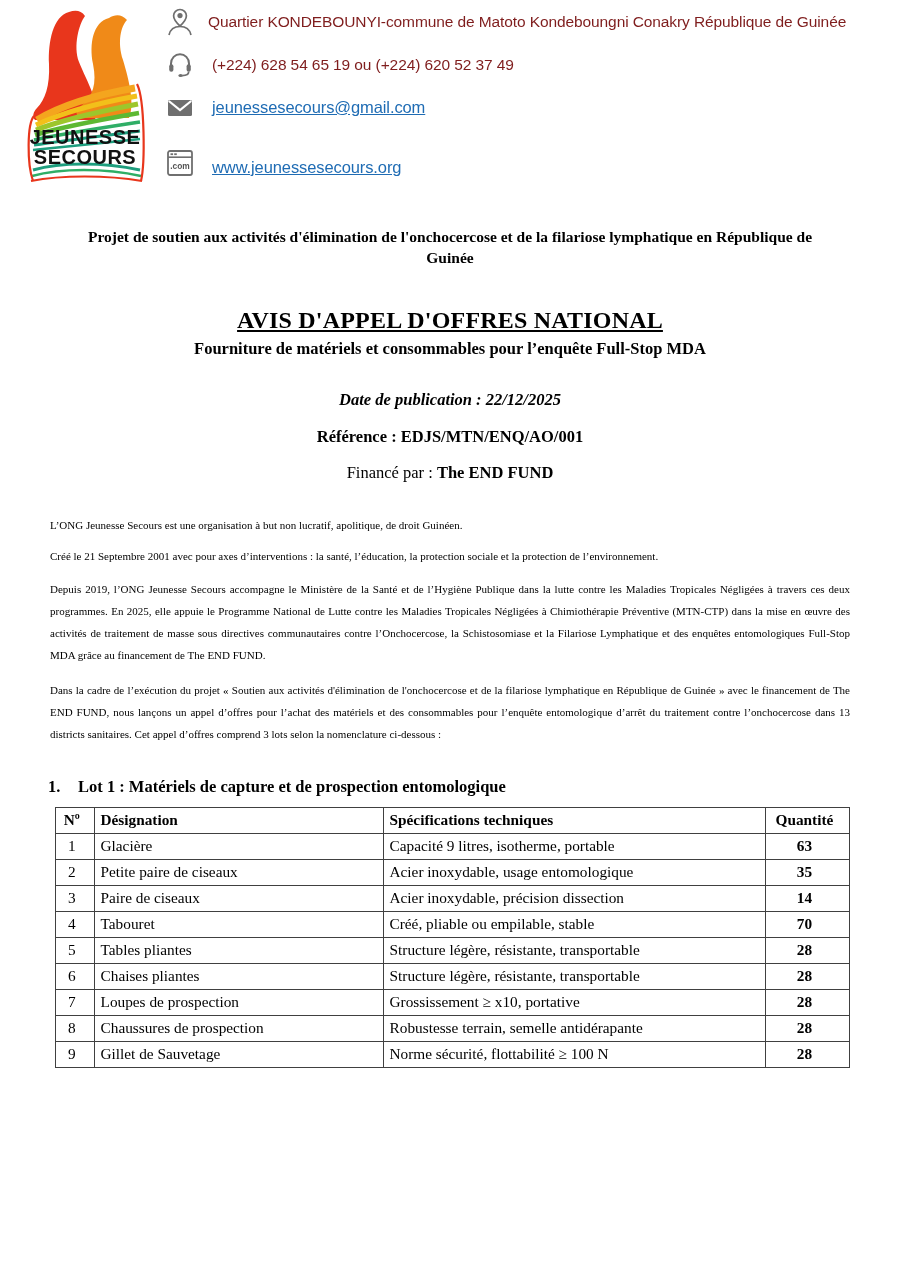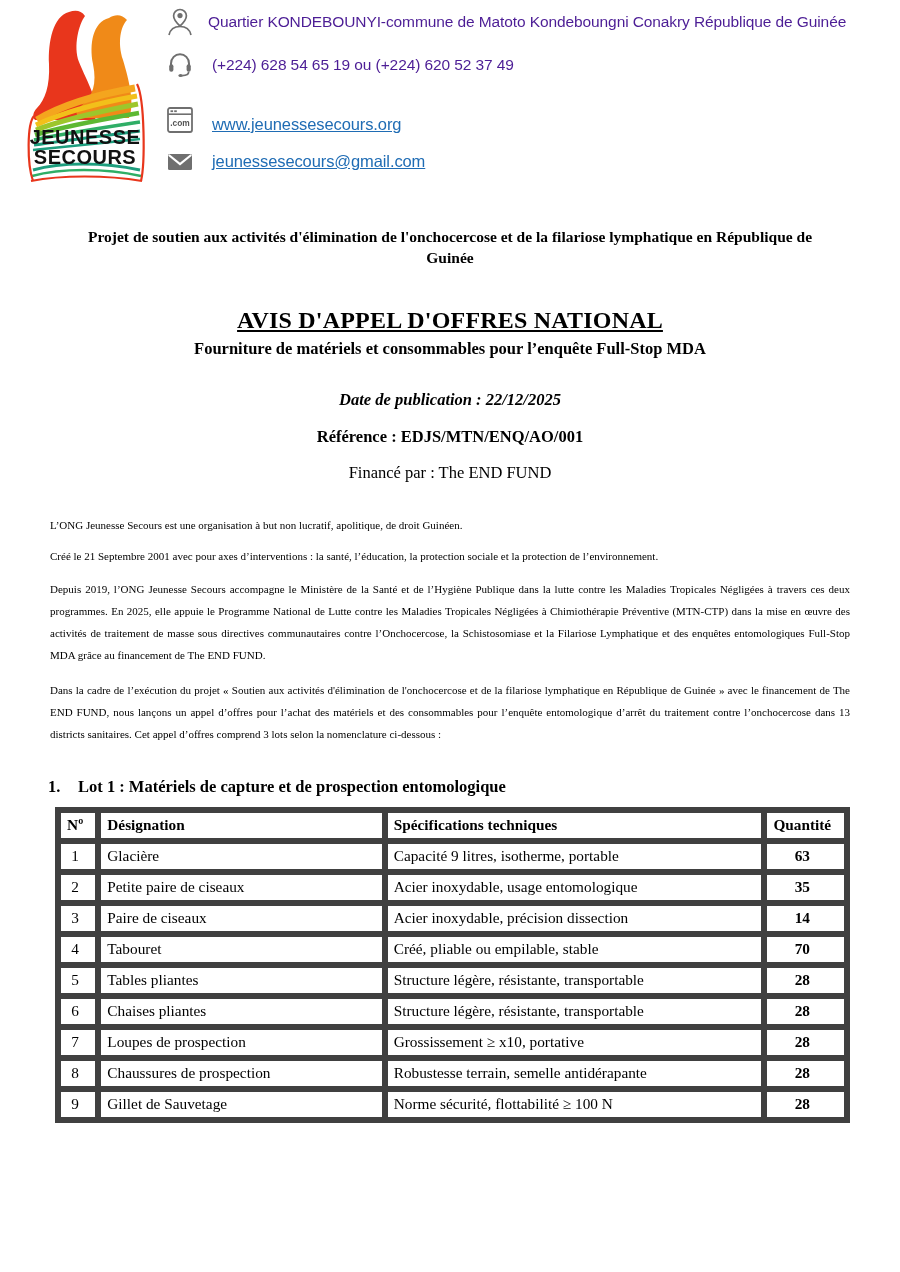--- a/index.html
+++ b/index.html
@@ -44,21 +44,21 @@
     width: 40px;
     min-width: 40px;
     height: 40px;
     display: flex;
     align-items: center;
     justify-content: center;
   }
   .contact-text {
     font-family: "Liberation Sans", sans-serif;
     font-size: 15.5px;
-    color: #4c1d95;
+    color: #7f1d1d;
     letter-spacing: -0.1px;
     white-space: nowrap;
     padding-left: 8px;
   }
   .contact-text.link {
     color: #1f6cb4;
     text-decoration: underline;
     font-size: 16.5px;
     padding-left: 12px;
   }
@@ -96,21 +96,21 @@
   }
   .reference {
     font-weight: bold;
     font-size: 16.5px;
     margin-top: 17px;
   }
   .finance {
     font-size: 16.5px;
     margin-top: 16px;
   }
-  .finance b { font-weight: normal; }
+  .finance b { font-weight: bold; }
 
   
   .body-text { padding: 0 50px 0 50px; margin-top: 34px; }
   .para {
     font-size: 11px;
     text-align: justify;
     text-justify: inter-word;
     line-height: 1.62;
     margin: 12px 0 13px 0;
   }
@@ -132,21 +132,21 @@
   }
 
   
   table.lot-table {
     border-collapse: collapse;
     margin-left: 55px;
     width: 795px;
     font-size: 15.3px;
   }
   table.lot-table td, table.lot-table th {
-    border: 6px solid #404040;
+    border: 1px solid #404040;
     padding: 3px 12px 4px 6px;
     vertical-align: middle;
     text-align: left;
     font-weight: normal;
     height: 25px;
   }
   table.lot-table thead th { font-weight: bold; }
   .col-no    { width: 38px;  text-align: center !important; }
   .col-desig { width: 285px; }
   .col-spec  { width: 377px; }
@@ -205,43 +205,43 @@
           <path d="M4 14 V11.5 C4 6.2 8.1 2.2 13 2.2 C17.9 2.2 22 6.2 22 11.5 V14" fill="none" stroke="#6f6f6f" stroke-width="2"></path>
           <rect x="2.2" y="12.2" width="4.2" height="7.6" rx="2" fill="#6f6f6f"></rect>
           <rect x="19.6" y="12.2" width="4.2" height="7.6" rx="2" fill="#6f6f6f"></rect>
           <path d="M21.7 19.8 C21.7 22.3 18.6 23.6 15.2 23.6" fill="none" stroke="#6f6f6f" stroke-width="1.7"></path>
           <ellipse cx="13.6" cy="23.6" rx="2.2" ry="1.5" fill="#6f6f6f"></ellipse>
         </svg>
       </span>
       <span class="contact-text"> (+224) 628 54 65 19 ou (+224) 620 52 37 49</span>
     </div>
 
+    <div class="contact-row email">
+      <span class="contact-icon">
+        <svg width="26" height="20" viewBox="0 0 26 20">
+          <rect x="1" y="2" width="24" height="16" rx="1.5" fill="#6f6f6f"></rect>
+          <path d="M1.8 3 L13 12 L24.2 3" fill="none" stroke="#ffffff" stroke-width="2.2"></path>
+        </svg>
+      </span>
+      <span class="contact-text link">jeunessesecours@gmail.com</span>
+    </div>
+
     <div class="contact-row web">
       <span class="contact-icon">
         <svg width="28" height="28" viewBox="0 0 28 28">
           <rect x="2" y="2" width="24" height="24" rx="2" fill="none" stroke="#6f6f6f" stroke-width="1.8"></rect>
           <path d="M2 8.2 H26" stroke="#6f6f6f" stroke-width="1.6"></path>
           <rect x="4.5" y="4.3" width="2.6" height="1.8" fill="#6f6f6f"></rect>
           <rect x="8.2" y="4.3" width="2.6" height="1.8" fill="#6f6f6f"></rect>
           <text x="14" y="19.5" text-anchor="middle" font-family="Liberation Sans, sans-serif" font-size="8.4" font-weight="bold" fill="#555555">.com</text>
         </svg>
       </span>
       <span class="contact-text link">www.jeunessesecours.org</span>
     </div>
 
-    <div class="contact-row email">
-      <span class="contact-icon">
-        <svg width="26" height="20" viewBox="0 0 26 20">
-          <rect x="1" y="2" width="24" height="16" rx="1.5" fill="#6f6f6f"></rect>
-          <path d="M1.8 3 L13 12 L24.2 3" fill="none" stroke="#ffffff" stroke-width="2.2"></path>
-        </svg>
-      </span>
-      <span class="contact-text link">jeunessesecours@gmail.com</span>
-    </div>
-
   </div>
 </div>
 
 <div class="titles">
   <div class="project-title">Projet de soutien aux activités d'élimination de l'onchocercose et de la filariose lymphatique en République de Guinée</div>
   <div class="avis-title">AVIS D'APPEL D'OFFRES NATIONAL</div>
   <div class="avis-sub">Fourniture de matériels et consommables pour l’enquête Full-Stop MDA</div>
   <div class="pub-date">Date de publication : 22/12/2025</div>
   <div class="reference">Référence : EDJS/MTN/ENQ/AO/001</div>
   <div class="finance"><span>Financé par : </span><b>The END FUND</b></div>

